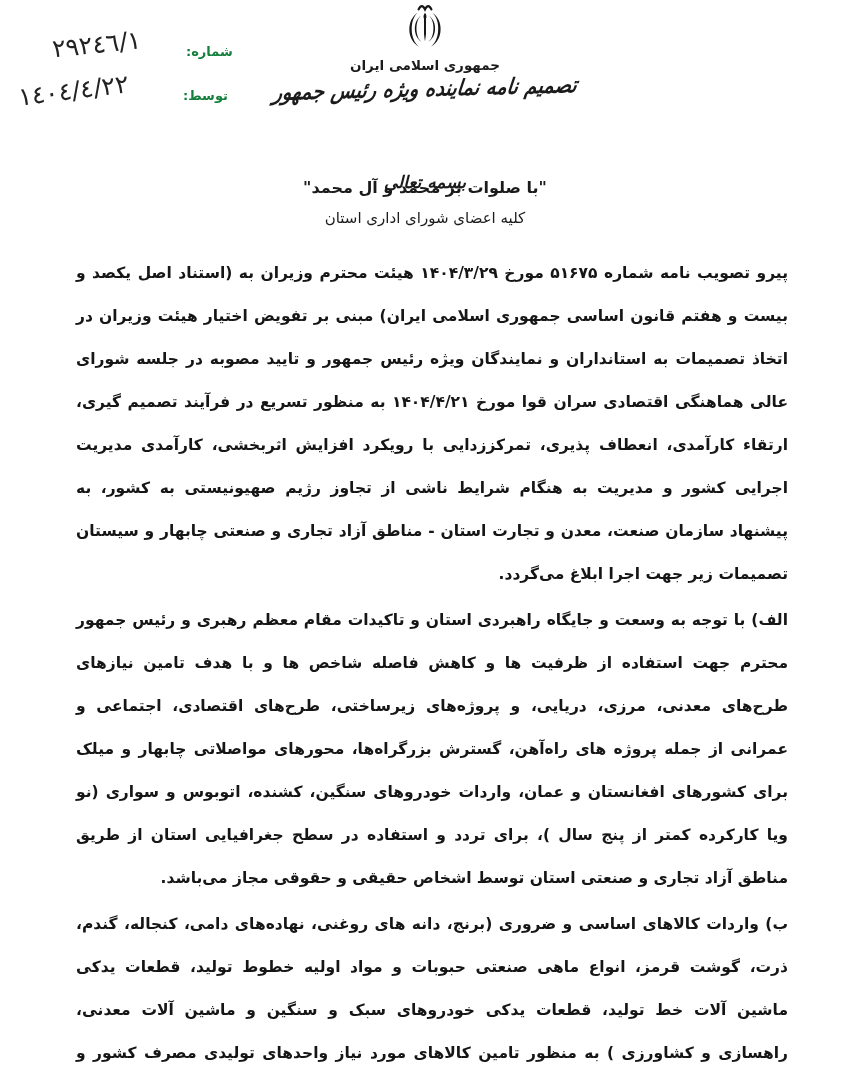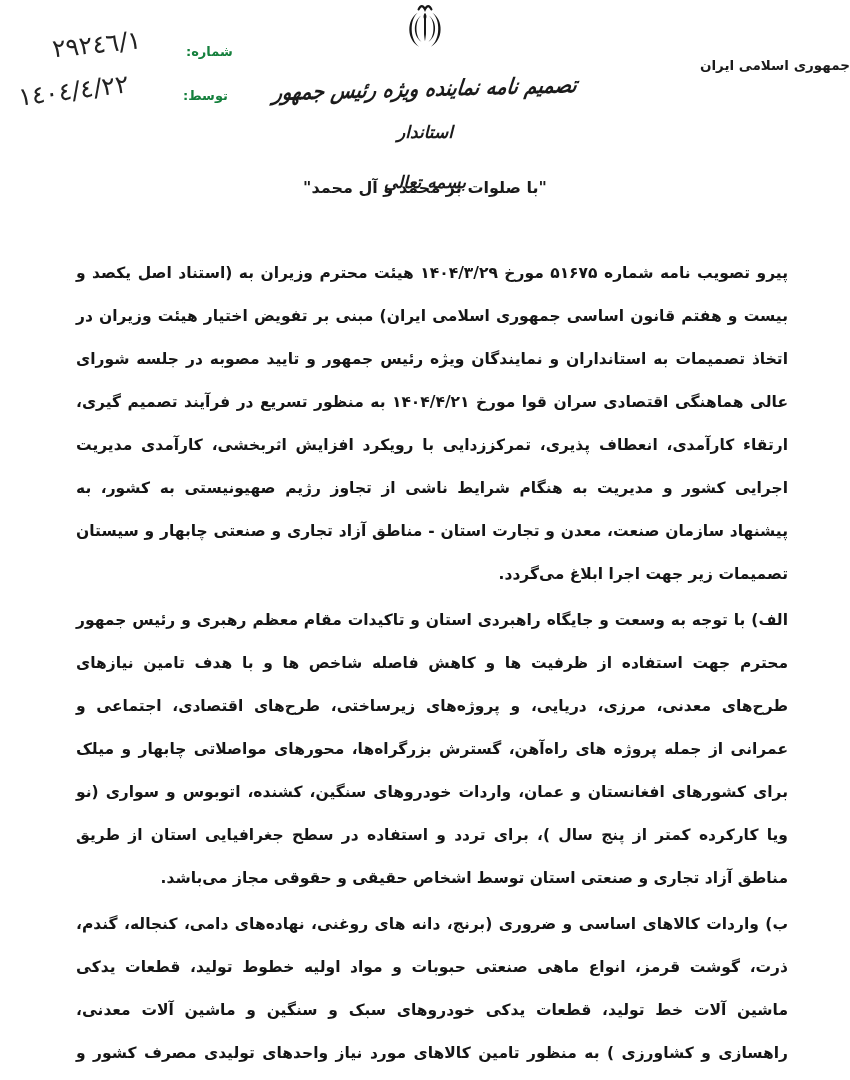--- a/index.html
+++ b/index.html
@@ -30,21 +30,21 @@
     direction:rtl;
     white-space:nowrap;
   }
   .value-number { left:52px; top:30px; transform:rotate(-6deg); }
   .value-date   { left:18px; top:76px; transform:rotate(-7deg); }
 
   
   .center-line { position:absolute; left:0; right:0; text-align:center; direction:rtl; }
   .emblem-wrap { top:3px; display:flex; justify-content:center; }
   .emblem-wrap svg { width:56px; height:54px; }
-  .country     { top:57px;  font-size:13.5px; font-weight:bold; letter-spacing:1px;text-align:right; }
+  .country     { top:57px;  font-size:13.5px; font-weight:bold; letter-spacing:1px; }
   .letter-type { top:76px;  font-size:22px;  font-weight:bold; font-style:italic;
                  transform:rotate(-1.5deg) skewX(-8deg) scaleX(.88); }
   .role        { top:122px; font-size:17px; font-weight:bold; font-style:italic; }
   .basmala     { top:148px; font-size:17px; font-weight:bold; font-style:italic;margin-top:24px; }
   .salutation  { top:178px; font-size:16px; font-weight:bold; }
   .addressee   { top:209px; font-size:15px; font-weight:500; }
 
   
   .letter-body {
     position:absolute;
@@ -80,23 +80,23 @@
 
         <g transform="translate(100,0) scale(-1,1)">
           <path d="M42 26 C25 37 25 68 43 79 C30 70 29 36 42 26 Z"></path>
           <path d="M35 20 C12 34 12 76 38 89 C19 76 18 34 35 20 Z"></path>
         </g>
       </g>
     </svg>
   </div>
   <div class="center-line country">جمهوری اسلامی ایران</div>
   <div class="center-line letter-type">تصمیم نامه نماینده ویژه رئیس جمهور</div>
-  <div class="center-line role">استاندار</div>
   <div class="center-line basmala">بسمه تعالی</div>
   <div class="center-line salutation">"با صلوات بر محمد و آل محمد"</div>
+  <div class="center-line addressee">کلیه اعضای شورای اداری استان</div>
 
   <div class="letter-body" dir="rtl">
     <p class="para">پیرو تصویب نامه شماره ۵۱۶۷۵ مورخ ۱۴۰۴/۳/۲۹ هیئت محترم وزیران به (استناد اصل یکصد و بیست و هفتم قانون اساسی جمهوری اسلامی ایران) مبنی بر تفویض اختیار هیئت وزیران در اتخاذ تصمیمات به استانداران و نمایندگان ویژه رئیس جمهور و تایید مصوبه در جلسه شورای عالی هماهنگی اقتصادی سران قوا مورخ ۱۴۰۴/۴/۲۱ به منظور تسریع در فرآیند تصمیم گیری، ارتقاء کارآمدی، انعطاف پذیری، تمرکززدایی با رویکرد افزایش اثربخشی، کارآمدی مدیریت اجرایی کشور و مدیریت به هنگام شرایط ناشی از تجاوز رژیم صهیونیستی به کشور، به پیشنهاد سازمان صنعت، معدن و تجارت استان - مناطق آزاد تجاری و صنعتی چابهار و سیستان تصمیمات زیر جهت اجرا ابلاغ می‌گردد.</p>
     <p class="para">الف) با توجه به وسعت و جایگاه راهبردی استان و تاکیدات مقام معظم رهبری و رئیس جمهور محترم جهت استفاده از ظرفیت ها و کاهش فاصله شاخص ها و با هدف تامین نیازهای طرح‌های معدنی، مرزی، دریایی، و پروژه‌های زیرساختی، طرح‌های اقتصادی، اجتماعی و عمرانی از جمله پروژه های راه‌آهن، گسترش بزرگراه‌ها، محورهای مواصلاتی چابهار و میلک برای کشورهای افغانستان و عمان، واردات خودروهای سنگین، کشنده، اتوبوس و سواری (نو ویا کارکرده کمتر از پنج سال )، برای تردد و استفاده در سطح جغرافیایی استان از طریق مناطق آزاد تجاری و صنعتی استان توسط اشخاص حقیقی و حقوقی مجاز می‌باشد.</p>
     <p class="para">ب) واردات کالاهای اساسی و ضروری (برنج، دانه های روغنی، نهاده‌های دامی، کنجاله، گندم، ذرت، گوشت قرمز، انواع ماهی صنعتی حبوبات و مواد اولیه خطوط تولید، قطعات یدکی ماشین آلات خط تولید، قطعات یدکی خودروهای سبک و سنگین و ماشین آلات معدنی، راهسازی و کشاورزی ) به منظور تامین کالاهای مورد نیاز واحدهای تولیدی مصرف کشور و استان، از طریق مبادی مرزی استان اعم از مناطق آزاد، ویژه اقتصادی، بازارچه ها و گذرهای مرزی توسط بخش‌های خصوصی و مرزنشینان، با رویه های تحت پوشش بدون انجام ثبت سفارش و ثبت آماری با صدورمجوزهای</p>
   </div>
 
 </div>
 
 </body></html>

